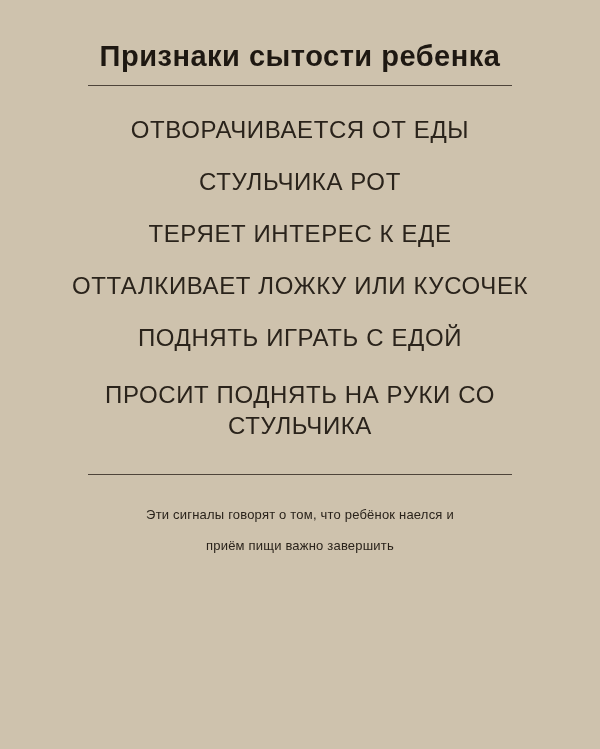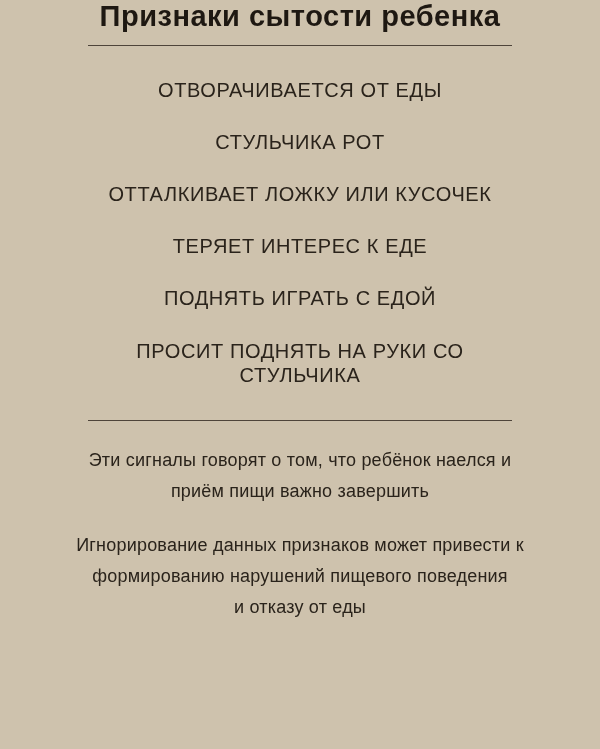--- a/index.html
+++ b/index.html
@@ -11,20 +11,21 @@
     width: 600px;
     height: 749px;
     background: #cec2ad;
     font-family: "Liberation Sans", "DejaVu Sans", sans-serif;
     overflow: hidden;
     box-sizing: border-box;
     text-align: center;
   }
   .poster-title {
     margin: 0;
+    padding-top: 40px;
     font-size: 29px;
     line-height: 32px;
     font-weight: 700;
     letter-spacing: 0.5px;
     color: #1e1812;
   }
   .divider {
     border: none;
     border-top: 1px solid #4e443a;
     width: 424px;
@@ -35,40 +36,40 @@
   }
   .divider-bottom {
     margin-top: 33px;
   }
   .signs-list {
     list-style: none;
     margin: 0;
     padding: 0;
   }
   .sign-item {
-    font-size: 20px;
+    font-size: 24px;
     line-height: 28px;
     font-weight: 400;
     letter-spacing: 0.6px;
     color: #2a231b;
     margin: 24px auto 0 auto;
     max-width: 520px;
   }
   .sign-item:first-child {
     margin-top: 30px;
   }
   .sign-item.two-line {
     max-width: 430px;
-    line-height: 24px;
+    line-height: 31px;
     margin-top: 27px;
   }
   .footer-paragraph {
     margin: 15px auto;
     max-width: 548px;
-    font-size: 18px;
+    font-size: 13px;
     line-height: 31px;
     font-weight: 400;
     letter-spacing: 0.2px;
     color: #2a231b;
     white-space: pre-line;
   }
   .footer-paragraph.first {
     margin-top: 24px;
   }
   .footer-paragraph.second {
@@ -80,28 +81,25 @@
 
 <div class="poster">
 
   <h1 class="poster-title">Признаки сытости ребенка</h1>
 
   <hr class="divider divider-top">
 
   <ul class="signs-list">
     <li class="sign-item">ОТВОРАЧИВАЕТСЯ ОТ ЕДЫ</li>
     <li class="sign-item">СТУЛЬЧИКА РОТ</li>
+    <li class="sign-item">ТЕРЯЕТ ИНТЕРЕС К ЕДЕ</li>
     <li class="sign-item">ОТТАЛКИВАЕТ ЛОЖКУ ИЛИ КУСОЧЕК</li>
-    <li class="sign-item">ТЕРЯЕТ ИНТЕРЕС К ЕДЕ</li>
     <li class="sign-item">ПОДНЯТЬ ИГРАТЬ С ЕДОЙ</li>
     <li class="sign-item two-line">ПРОСИТ ПОДНЯТЬ НА РУКИ СО СТУЛЬЧИКА</li>
   </ul>
 
   <hr class="divider divider-bottom">
 
   <p class="footer-paragraph first">Эти сигналы говорят о том, что ребёнок наелся и
 приём пищи важно завершить</p>
 
-  <p class="footer-paragraph second">Игнорирование данных  признаков может привести к
-формированию нарушений пищевого поведения
-и  отказу от еды</p>
 
 </div>
 
 </body></html>

